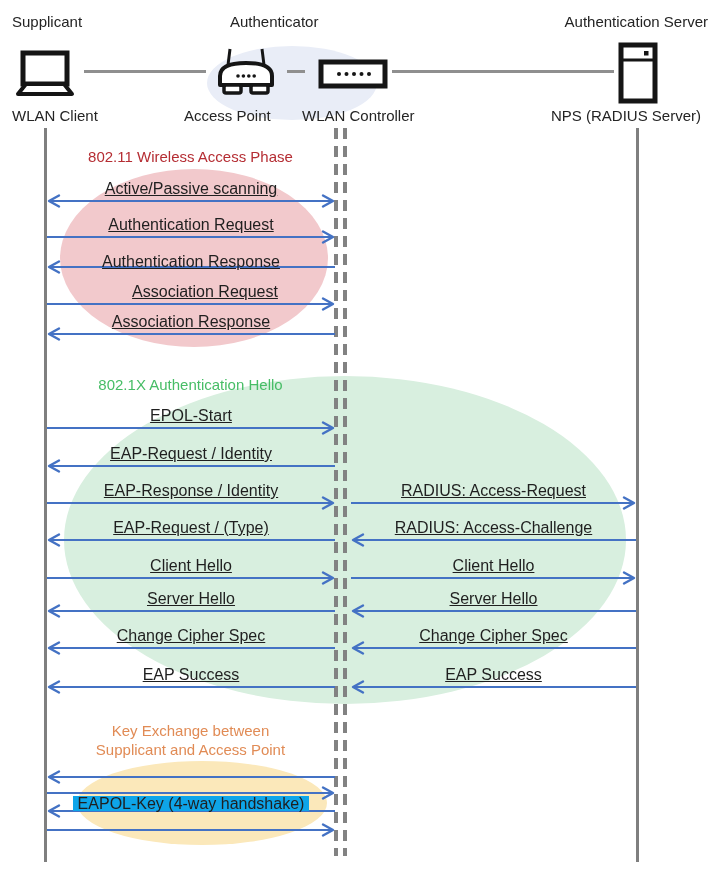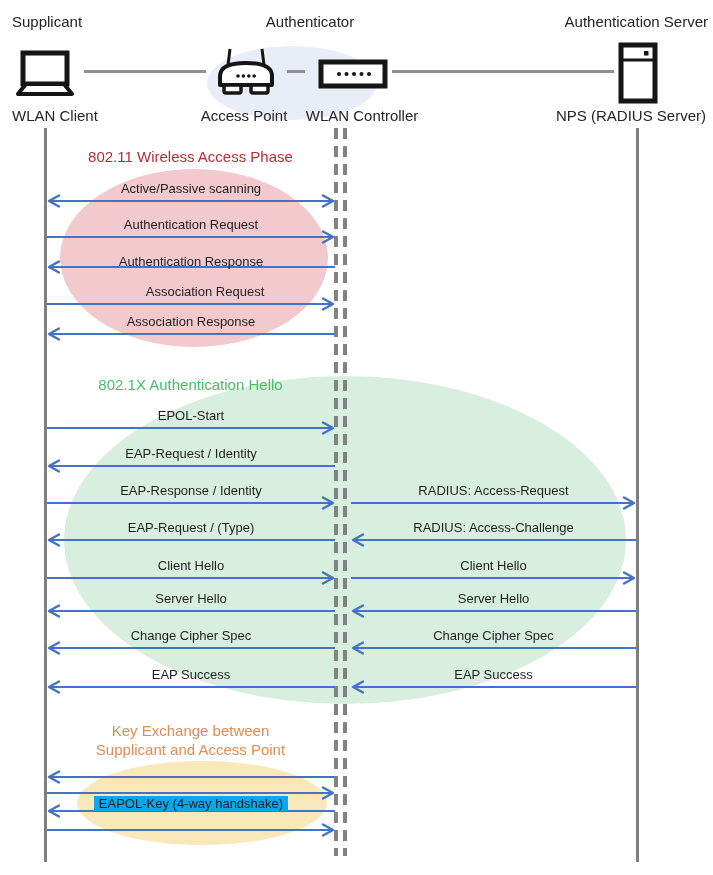--- a/index.html
+++ b/index.html
@@ -3,33 +3,33 @@
 <meta charset="utf-8">
 <style>
   html,body { margin:0; padding:0; background:#fff; }
   .stage {
     position:relative; width:713px; height:875px; background:#ffffff;
     font-family:"Liberation Sans", sans-serif; color:#1f1f1f; overflow:hidden;border-radius:24px;
   }
   .abs { position:absolute; }
   .role-label { position:absolute; top:13px; font-size:15px; color:#242424; z-index:3; }
   .node-label { position:absolute; top:107px; font-size:15px; color:#242424; z-index:3; }
-  .centered { text-align:center; }
+  .centered { }
   .right-al { text-align:right; }
   .ellipse { position:absolute; border-radius:50%; z-index:1; }
   .hub-ellipse { position:absolute; border-radius:50%; z-index:0; }
   .connector { position:absolute; height:3px; z-index:0; }
   .lifeline { position:absolute; width:3px; z-index:3; }
   .dashline {
     position:absolute; width:4px; z-index:3;
     background:repeating-linear-gradient(to bottom, #828282 0px, #828282 11px, transparent 11px, transparent 18px);
   }
   .phase-title { position:absolute; left:45px; width:291px; text-align:center; font-size:15px; z-index:3; }
   .icon { position:absolute; z-index:2; }
-  .msg-label { position:absolute; text-align:center; font-size:13px; color:#1f1f1f; z-index:5; line-height:18px; }
+  .msg-label { position:absolute; text-align:center; font-size:16px; color:#1f1f1f; z-index:5; line-height:18px;text-decoration:underline; }
   .msg-label span.bg { display:inline-block; line-height:15px; padding:0 5px; }
   svg.arrow { position:absolute; overflow:visible; z-index:4; }
 </style>
 </head>
 <body>
 
 <div class="stage">
 
   <div class="role-label" style="left:12px;">Supplicant</div>
   <div class="role-label centered" style="left:230px; width:160px;">Authenticator</div>

